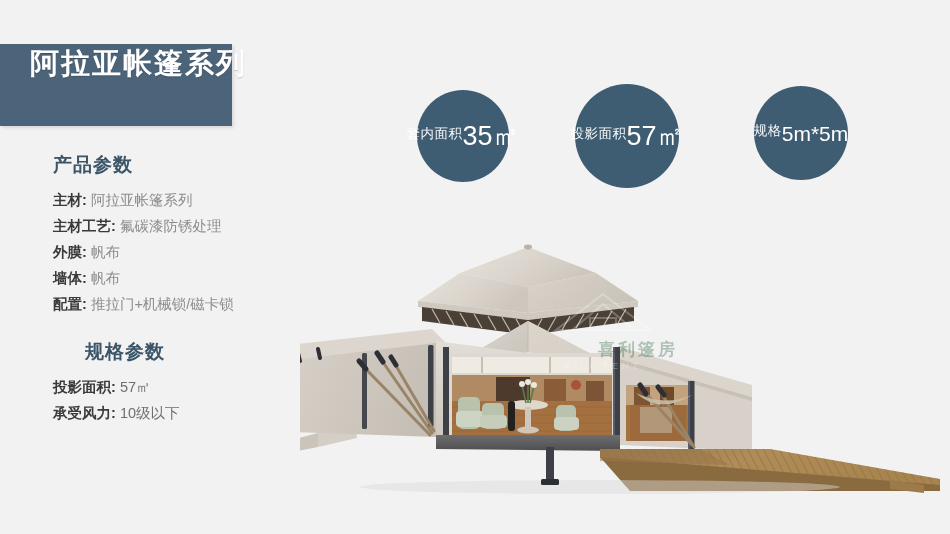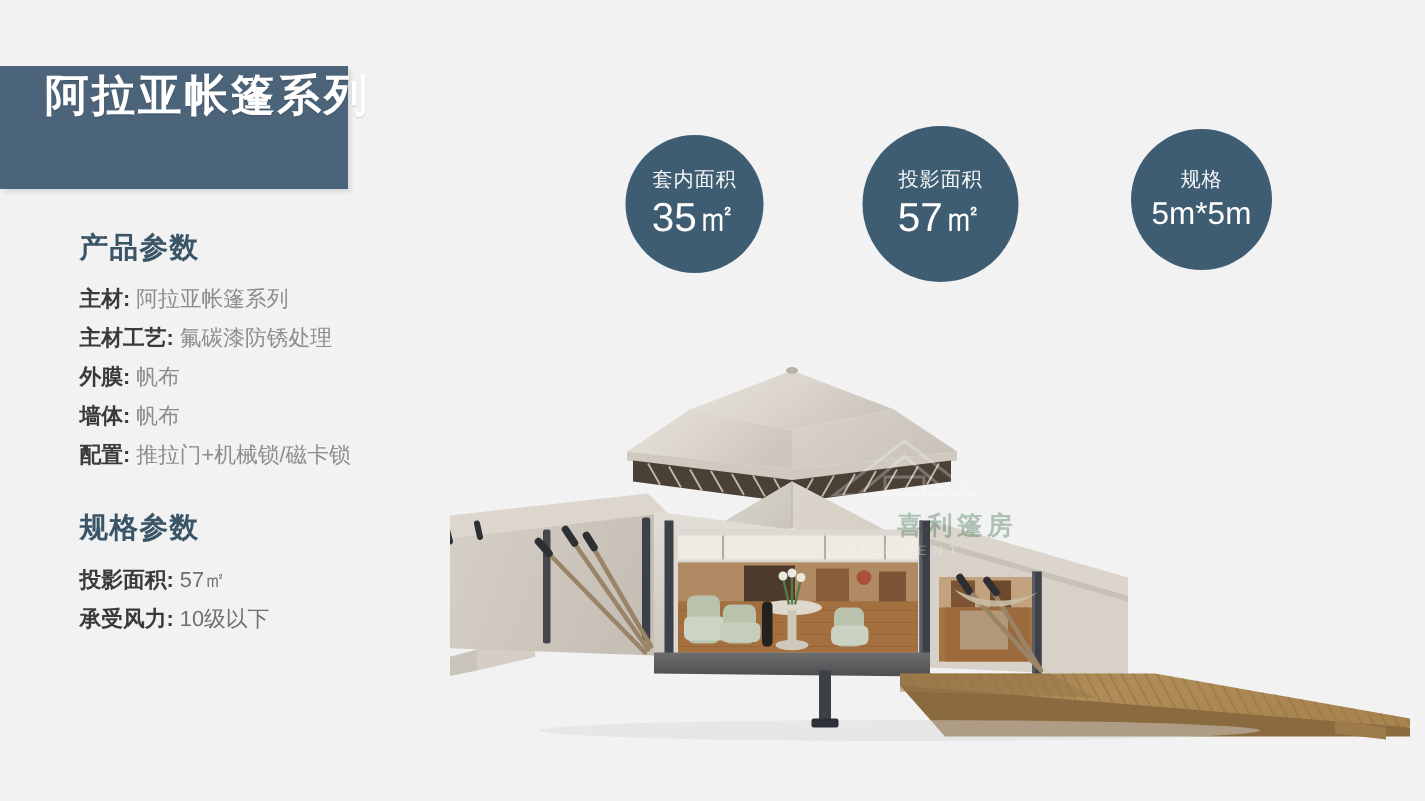--- a/index.html
+++ b/index.html
@@ -54,20 +54,21 @@
   .section-head {
     color: #3b5568;
     font-size: 19px;
     font-weight: bold;
     letter-spacing: 1px;
     margin: 0 0 9px 0;
     white-space: nowrap;
   }
   .section-head.second {
     margin-top: 22px;
+    margin-left: 32px;
   }
   .spec-row {
     font-size: 14.5px;
     line-height: 26px;
     white-space: nowrap;
     color: #8a8a8a;
   }
   .spec-row .k {
     color: #3a3a3a;
     font-weight: bold;
@@ -80,21 +81,21 @@
     color: #6f6f6f;
   }
 
   
   .badge {
     position: absolute;
     border-radius: 50%;
     background: #3f5d72;
     color: #ffffff;
     display: flex;
-    flex-direction: column;
+    flex-direction: row;
     align-items: center;
     justify-content: center;
     text-align: center;
     box-sizing: border-box;
   }
   .badge .badge-label {
     font-size: 13.5px;
     line-height: 1;
     letter-spacing: 0.5px;
     opacity: 0.95;

